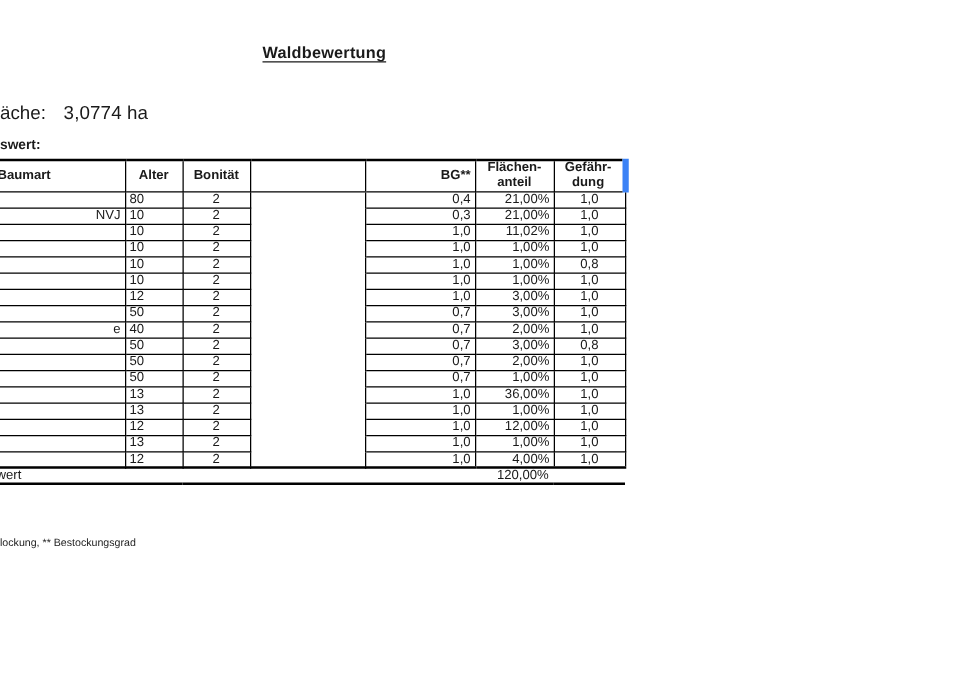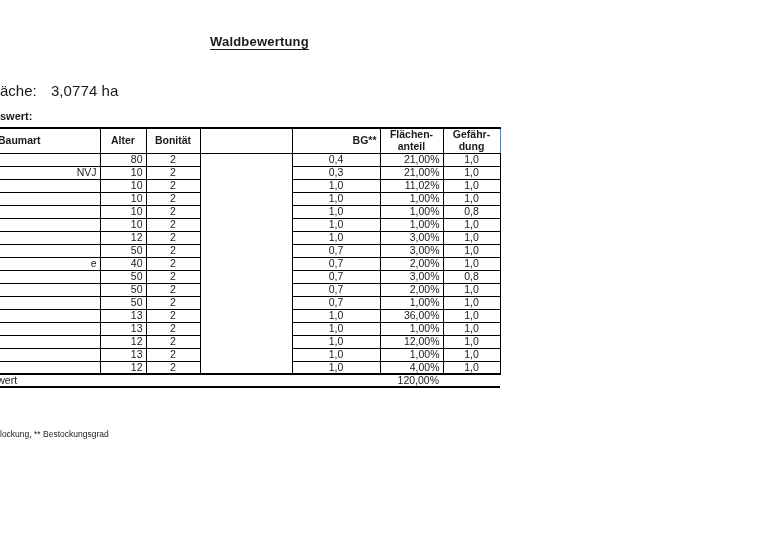--- a/index.html
+++ b/index.html
@@ -107,56 +107,56 @@
   }
   thead th.h-blank {
     border-left: 1px solid #000;
     border-right: none;
   }
   thead th.h-bg {
     border-left: 1px solid #000;
     text-align: right;
   }
   thead th.h-gefahr {
-    border-right: 1px solid #3b82f6;
+    border-right: 5px solid #3b82f6;
   }
   thead th .two-line {
     display: block;
     line-height: 1.12;
   }
 
   
   tbody td {
     border-bottom: 1px solid #000;
     font-size: 10.5px;
     background: #fff;
   }
   tbody tr:first-child td { border-top: 1px solid #000; }
 
   td.t-baumart {
     text-align: right;
     padding-right: 7px;
     border-right: 1px solid #000;
   }
   td.t-alter {
-    text-align: right;
+    text-align: left;
     padding-right: 4px;
     border-right: 1px solid #000;
   }
   td.t-bonitat {
     text-align: center;
     border-right: 1px solid #000;
   }
   td.t-blank {
     border-right: 1px solid #000;
     border-bottom: none;
     background: #fff;
   }
   td.t-bg {
-    text-align: center;
+    text-align: right;
     border-right: 1px solid #000;
   }
   td.t-flaeche {
     text-align: right;
     padding-right: 4px;
     border-right: 1px solid #000;
   }
   td.t-gefahr {
     text-align: center;
     border-right: 1px solid #000;

